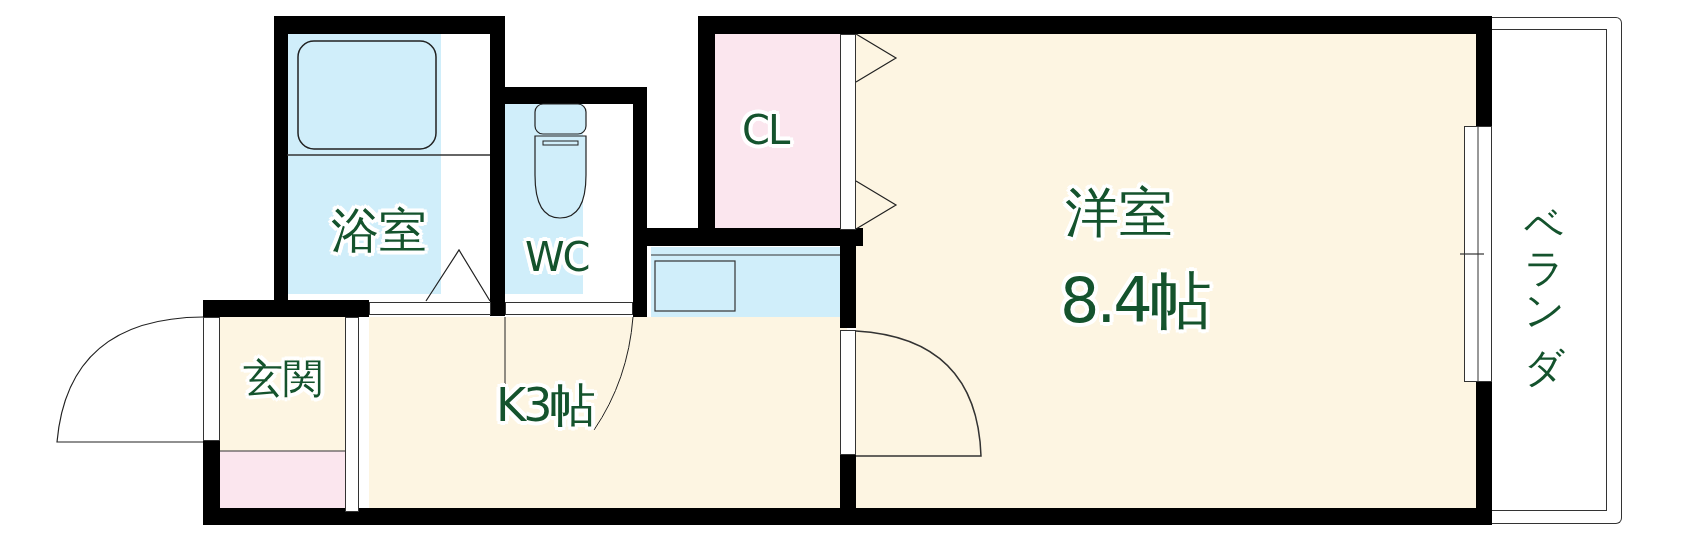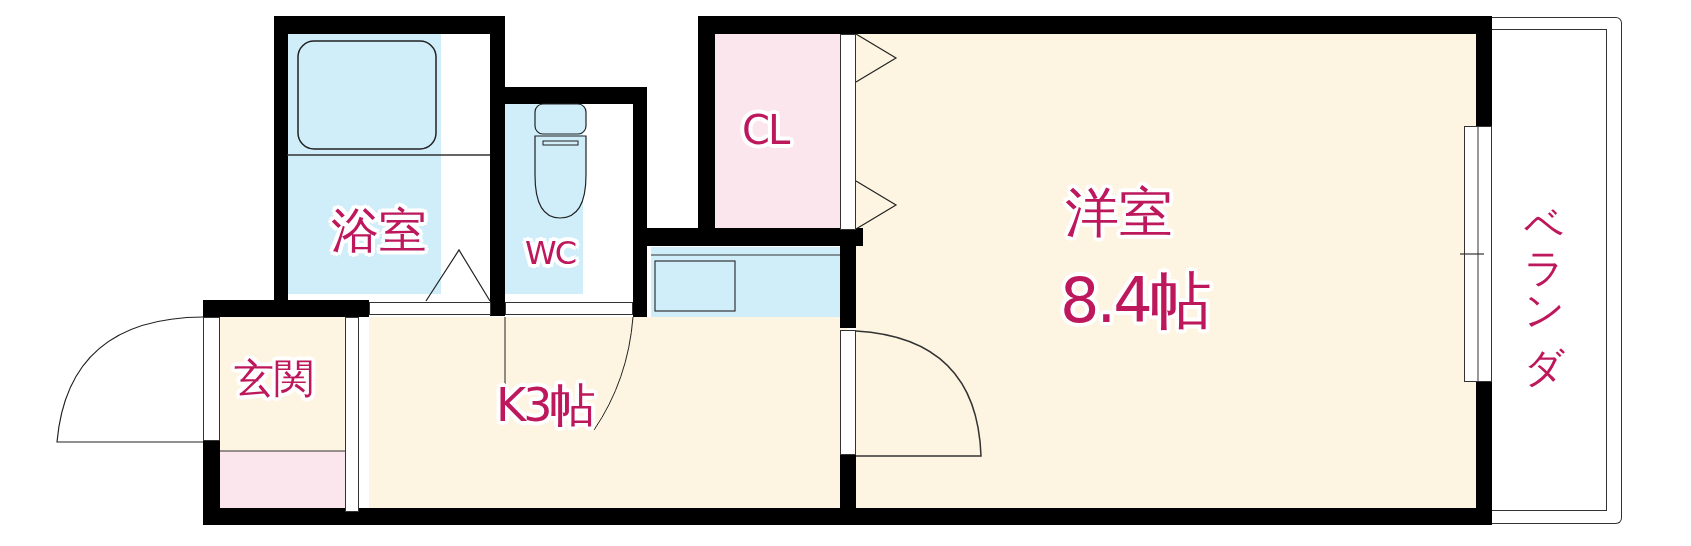--- a/index.html
+++ b/index.html
@@ -1,21 +1,21 @@
 <!DOCTYPE html>
 <html><head>
   <meta charset="utf-8">
   <style>
     html, body { margin: 0; padding: 0; background: #ffffff; }
     body { width: 1691px; height: 546px; position: relative; overflow: hidden; font-family: "DejaVu Sans", "Liberation Sans", sans-serif; }
     .abs { position: absolute; }
     .wall { position: absolute; background: #000; }
     .room { position: absolute; }
     .label {
-      position: absolute; color: #be185d; font-family: "DejaVu Sans", sans-serif;
+      position: absolute; color: #14532d; font-family: "DejaVu Sans", sans-serif;
       text-shadow: -3px -3px 0 #fff, 3px -3px 0 #fff, -3px 3px 0 #fff, 3px 3px 0 #fff,
                    0 -4px 0 #fff, 0 4px 0 #fff, -4px 0 0 #fff, 4px 0 0 #fff;
       white-space: nowrap; line-height: 1;
     }
     svg.overlay { position: absolute; left: 0; top: 0; }
   </style>
 </head>
 <body>
 
 <div class="room" style="left:287px;top:34px;width:154px;height:260px;background:#d0eefa;"></div>
@@ -83,19 +83,19 @@
 
   <path d="M203,317 Q68,318 57,442 L203,442" fill="none" stroke="#222" stroke-width="1.2"></path>
 
   <line x1="220" y1="451" x2="345" y2="451" stroke="#333" stroke-width="1.2"></line>
 
   <line x1="1478" y1="126" x2="1478" y2="382" stroke="#333" stroke-width="1"></line>
   <line x1="1460" y1="254" x2="1484" y2="254" stroke="#333" stroke-width="1.2"></line>
 </svg>
 
 <div class="label" style="left:331px;top:206px;font-size:48px;">浴室</div>
-<div class="label" style="left:525px;top:237px;font-size:32px;letter-spacing:-2px;">WC</div>
+<div class="label" style="left:525px;top:237px;font-size:40px;letter-spacing:-2px;">WC</div>
 <div class="label" style="left:742px;top:110px;font-size:40px;letter-spacing:-2px;">CL</div>
 <div class="label" style="left:1065px;top:186px;font-size:54px;">洋室</div>
 <div class="label" style="left:1060px;top:270px;font-size:62px;letter-spacing:-3px;">8.4帖</div>
 <div class="label" style="left:496px;top:382px;font-size:46px;letter-spacing:-3px;">K3帖</div>
-<div class="label" style="left:234px;top:358px;font-size:40px;">玄関</div>
+<div class="label" style="left:243px;top:358px;font-size:40px;">玄関</div>
 <div class="label" style="left:1525px;top:180px;font-size:40px;writing-mode:vertical-rl;">ベランダ</div>
 
 </body></html>

